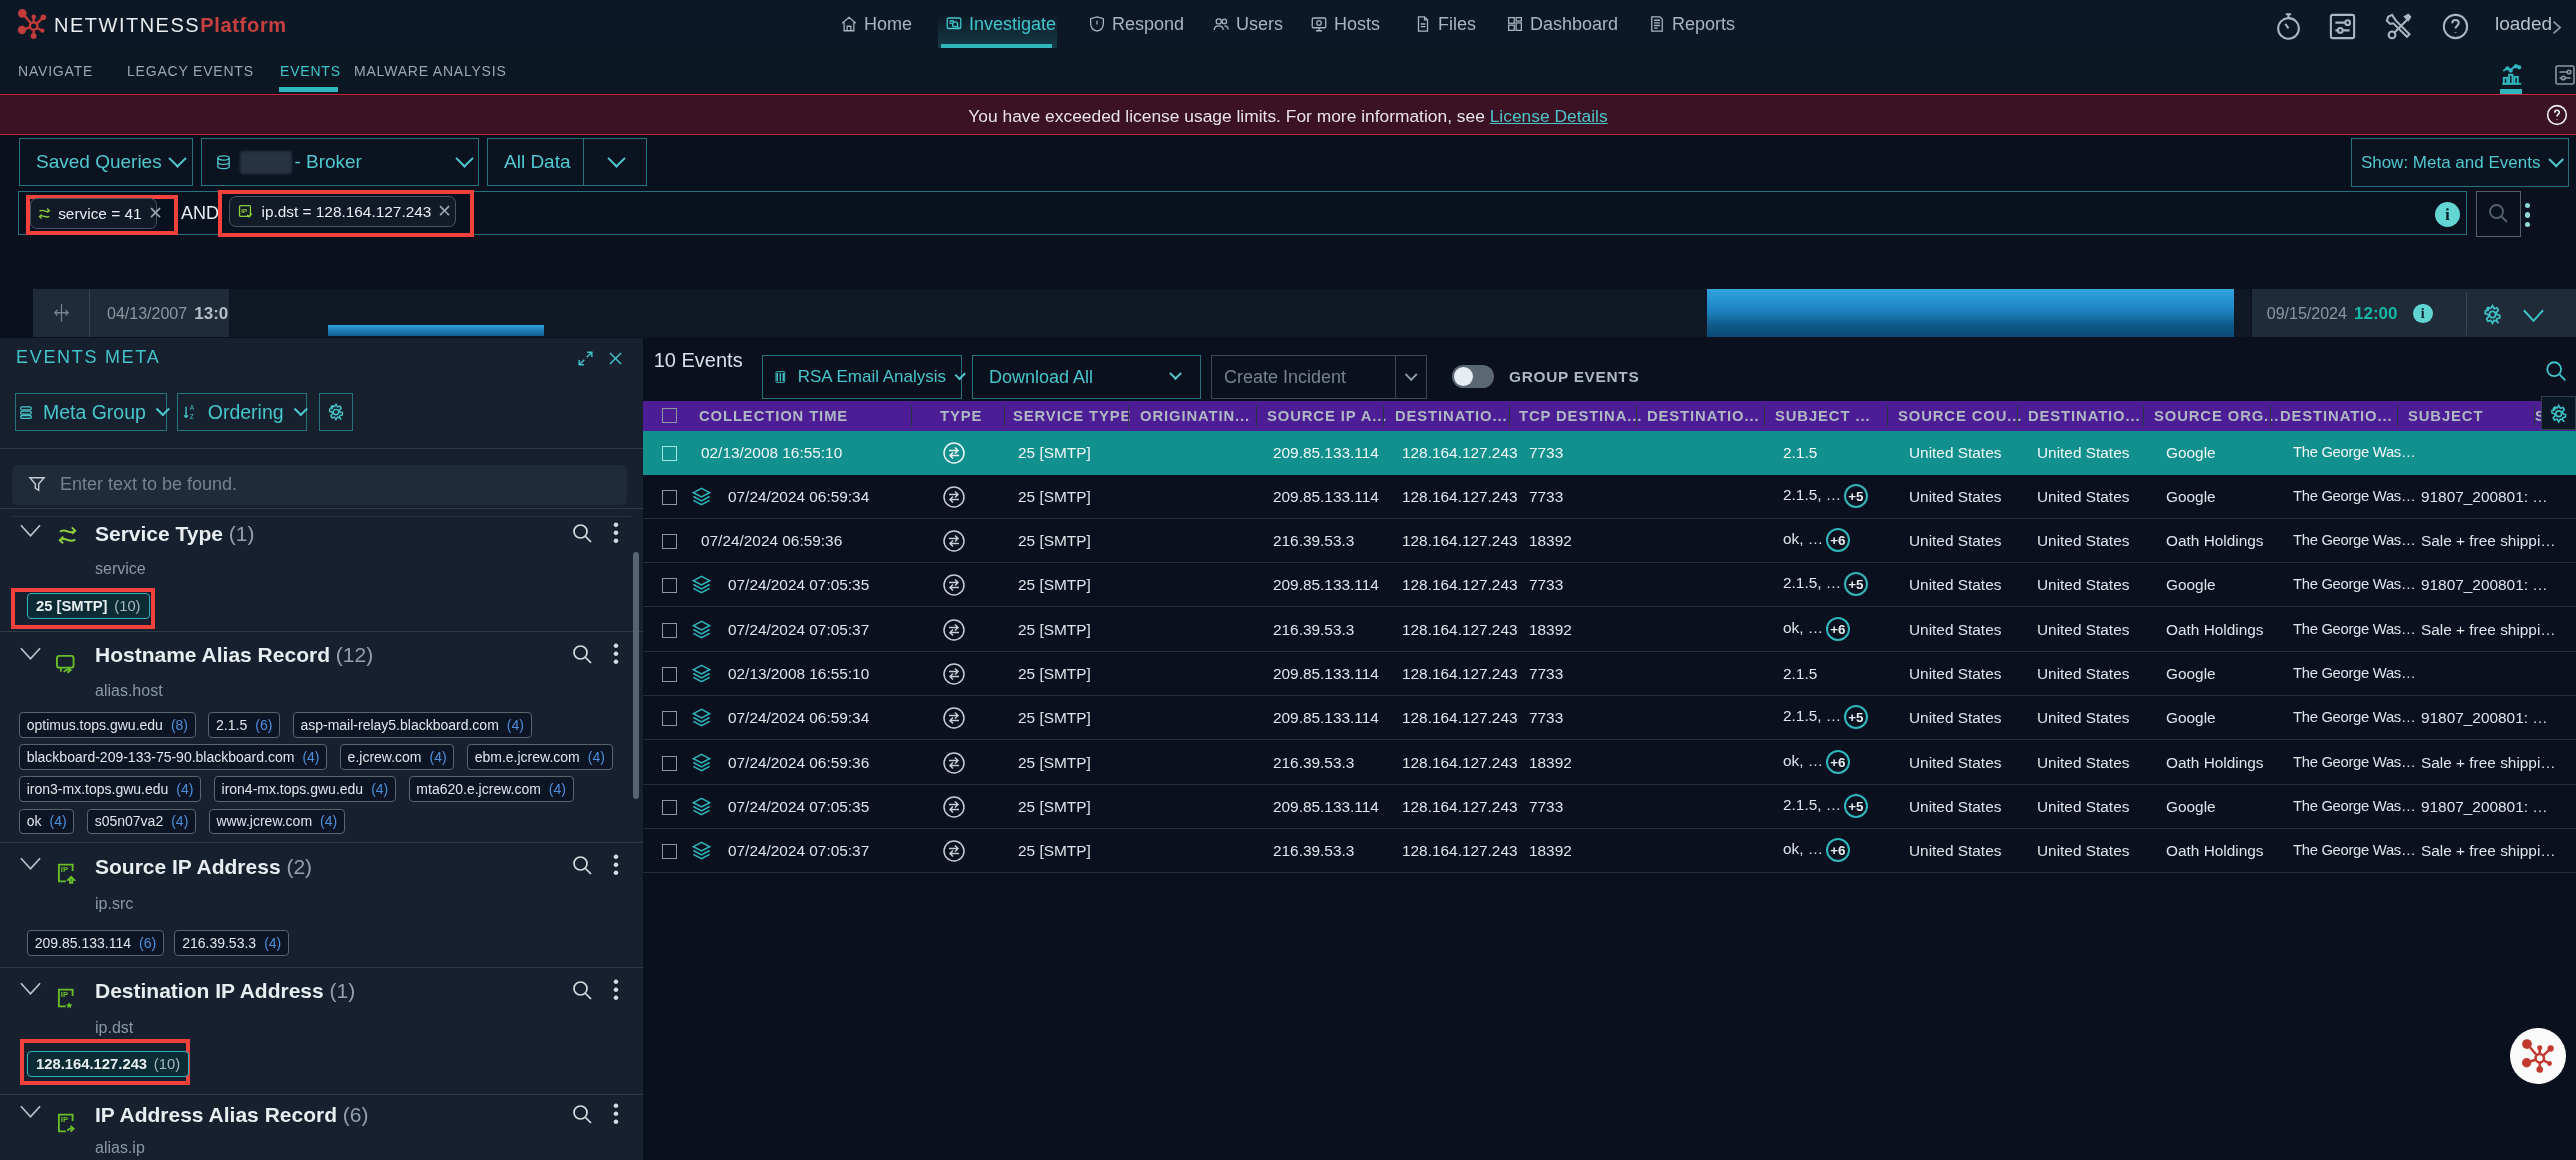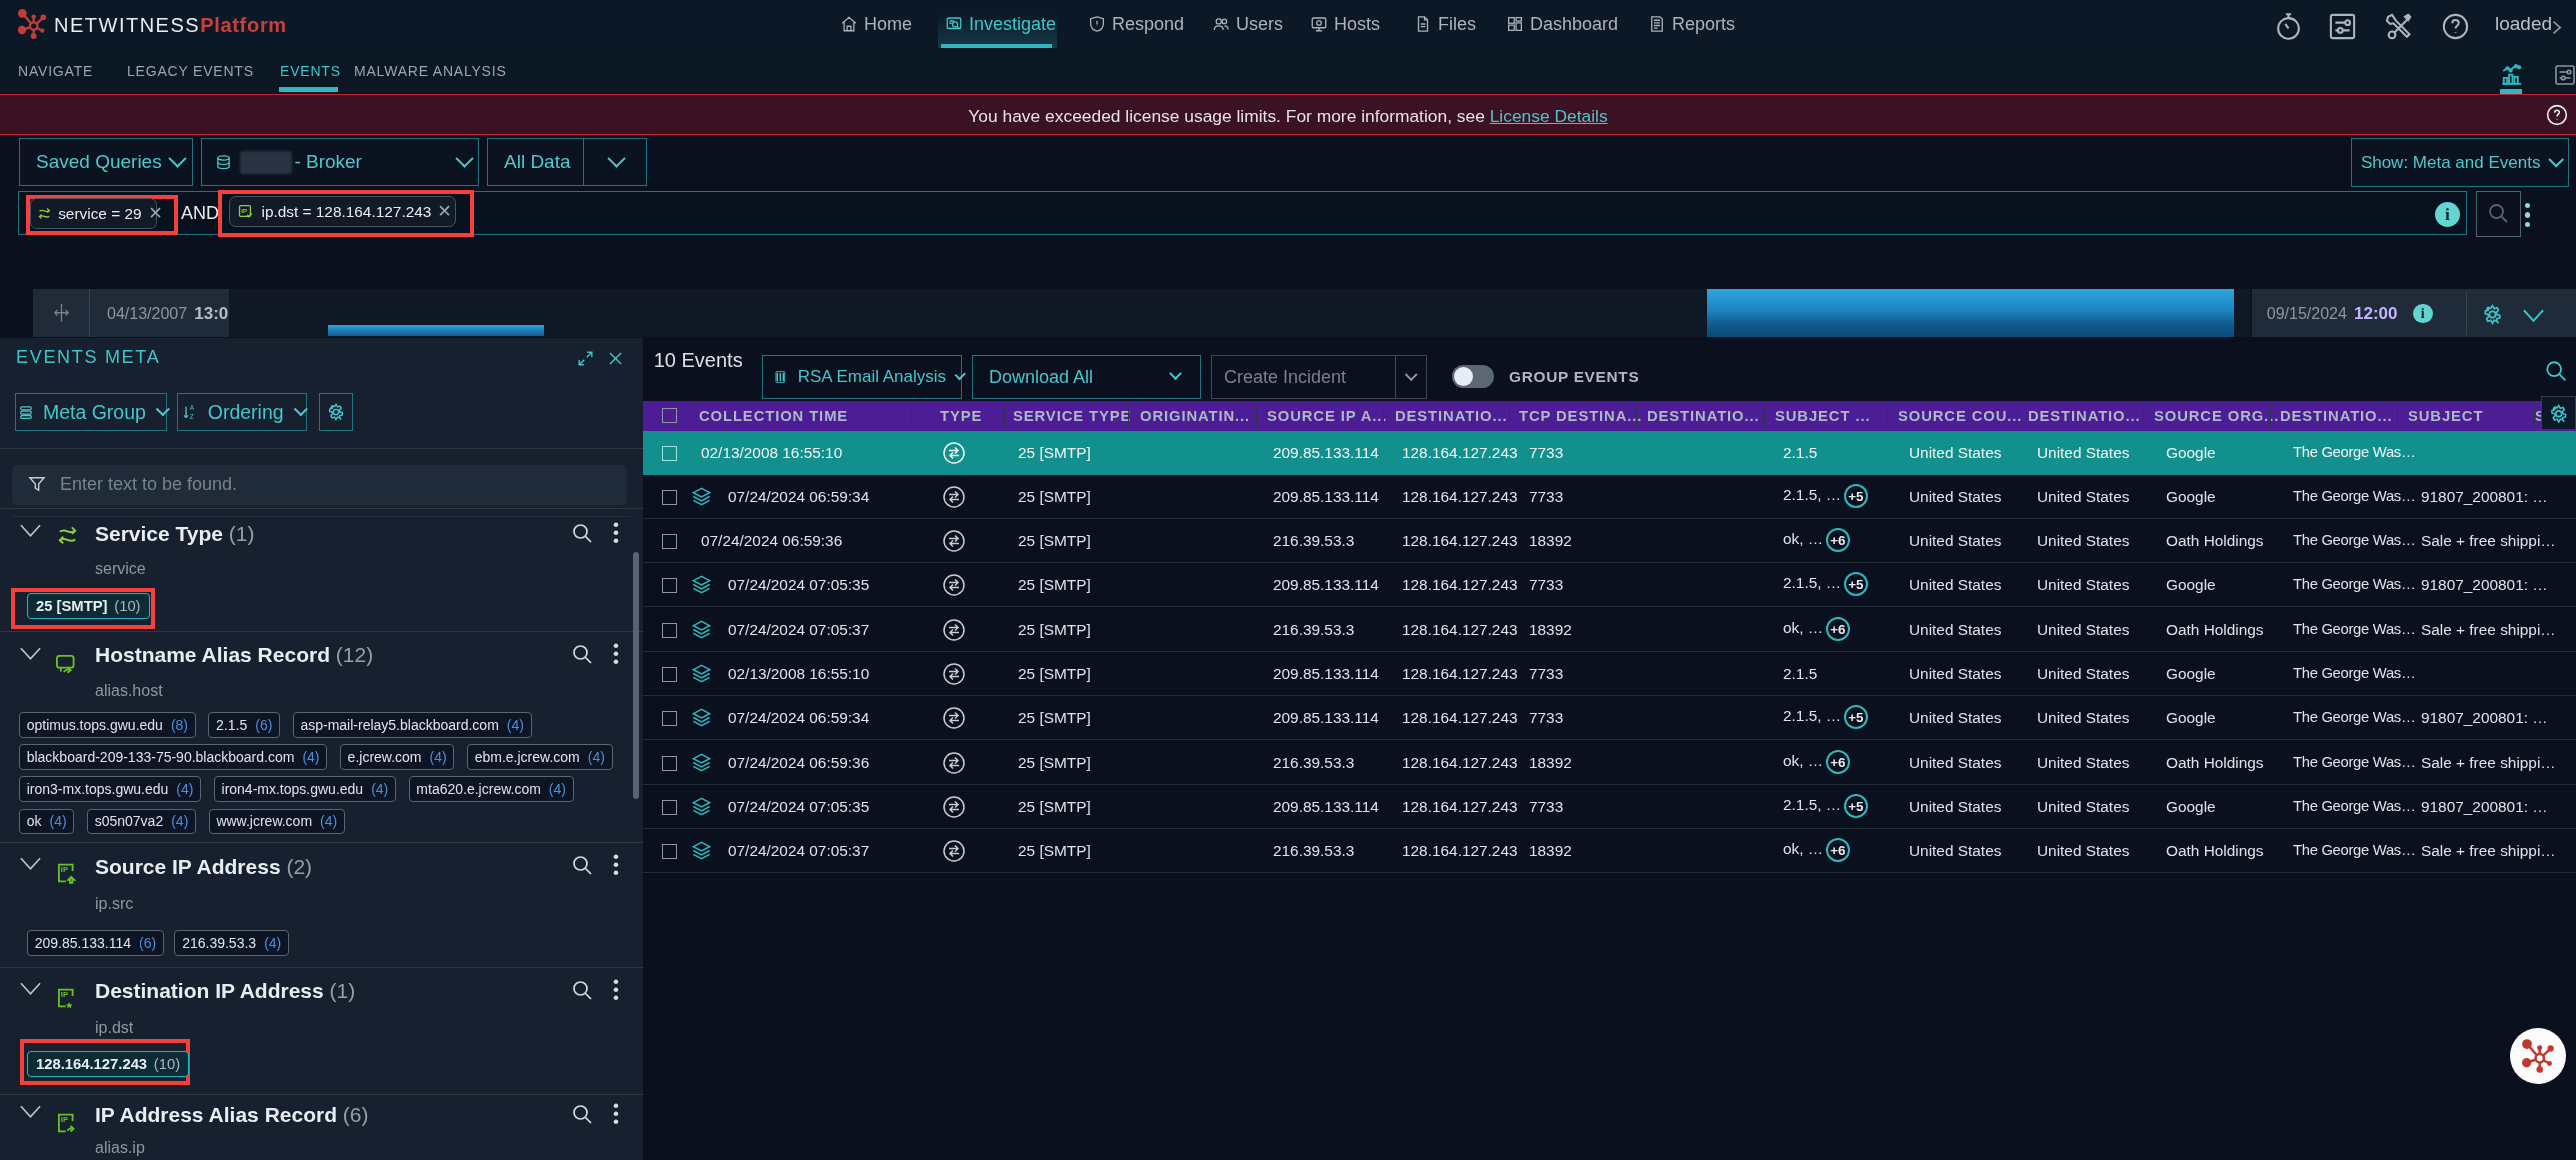--- a/index.html
+++ b/index.html
@@ -209,21 +209,21 @@
 </div>
 <div id="querybar">
 <div class="redbox" style="left:6.7px;top:2.7px;width:152px;height:40px;"></div>
 <div class="pill" style="left:10.7px;top:6px;width:127px;">
 <svg style="margin-left:6px" width="14.8" height="17.4" viewBox="0 0 24 24" fill="none" stroke="#8ecf3c" stroke-width="2.1">
         <path d="M4 8c6-5 10 4 16-1"></path>
         <path d="M16.5 3.5 20 7l-3.5 3"></path>
         <path d="M20 16c-6 5-10-4-16 1"></path>
         <path d="M7.5 13 4 17l3.5 3"></path>
       </svg>
-<span style="margin-left:6.7px">service = 29</span>
+<span style="margin-left:6.7px">service = 41</span>
 <span style="margin-left:6.7px;color:#9aa6b1;font-size:17.4px;">✕</span>
     </div>
 <div class="cell" style="left:162px;top:11.4px;color:#e8edf1;font-size:18px;">AND</div>
 <div class="redbox" style="left:199px;top:-2px;width:256px;height:47px;"></div>
 <div class="pill" style="left:210px;top:4px;width:227px;">
 <svg style="margin-left:7.4px;font-size:23px" width="17.4" height="17.4" viewBox="0 0 24 24" fill="none" stroke="#8ecf3c" stroke-width="1.8">
         <rect x="3.5" y="3.5" width="15" height="15" rx="1.5"></rect>
         <text x="6" y="13.5" font-size="8.5" font-weight="bold" fill="#8ecf3c" stroke="none" font-family="Liberation Sans">IP</text>
         <path d="M14 16.5l2.5 2.5 4-4.5" stroke-width="2"></path>
       </svg>
@@ -246,21 +246,21 @@
 <svg class="abs" style="left:17.4px;top:13.4px" width="23" height="21.5" viewBox="0 0 24 24" fill="none" stroke="#77828e" stroke-width="1.4">
         <path d="M12 2v20M12 12H4.5M12 12h7.5M7.5 9l-3 3 3 3M16.5 9l3 3-3 3"></path>
       </svg>
 <span class="abs" style="left:56px;top:0;width:0.7px;height:48px;background:#3a4552"></span>
 <span class="abs" style="left:74px;top:15.4px;color:#8b96a1;font-size:16px;">04/13/2007 <b style="color:#b4bec7;margin-left:2.7px;font-size:17px;">13:07</b></span>
 </div>
 <div id="tl-chart"></div>
 <div id="tl-smallbar"></div>
 <div id="tl-bigbar"></div>
 <div class="tl-cell" style="left:2252px;width:324px;">
-<span class="abs" style="left:14.8px;top:15.4px;color:#8b96a1;font-size:16px;">09/15/2024 <b style="color:#c4b5fd;margin-left:2.7px;font-size:17px;">12:00</b></span>
+<span class="abs" style="left:14.8px;top:15.4px;color:#8b96a1;font-size:16px;">09/15/2024 <b style="color:#14b8a6;margin-left:2.7px;font-size:17px;">12:00</b></span>
 <span class="abs" style="left:161px;top:14.8px;width:19.5px;height:19.5px;border-radius:50%;background:#5fd4d0;text-align:center;font-size:14px;font-weight:700;color:#0a212b;font-family:'Liberation Serif',serif;line-height:19.5px;">i</span>
 <span class="abs" style="left:214px;top:2.7px;width:0.7px;height:43px;background:#3a4552"></span>
 <svg class="abs" style="left:229px;top:14px" width="23" height="23" viewBox="0 0 24 24" fill="none" stroke="#3ec6cb" stroke-width="1.7">
         <circle cx="12" cy="12" r="3.2"></circle>
         <path d="M12 2.8 13.8 6l3-1 1.4 2.4-2.2 2.4.6 2.2 3 .8v2.8l-3 .8-.6 2.2 2.2 2.4L16.8 19l-3-1L12 21.2 10.2 18l-3 1-1.4-2.4 2.2-2.4-.6-2.2-3-.8v-2.8l3-.8.6-2.2L5.8 7 7.2 4.6l3 1z"></path>
       </svg>
 <svg class="abs" style="left:270px;top:19px" width="23" height="16" viewBox="0 0 24 16" fill="none" stroke="#3ec6cb" stroke-width="2">
         <path d="M2 2l10 11L22 2"></path>
       </svg>
 </div>

